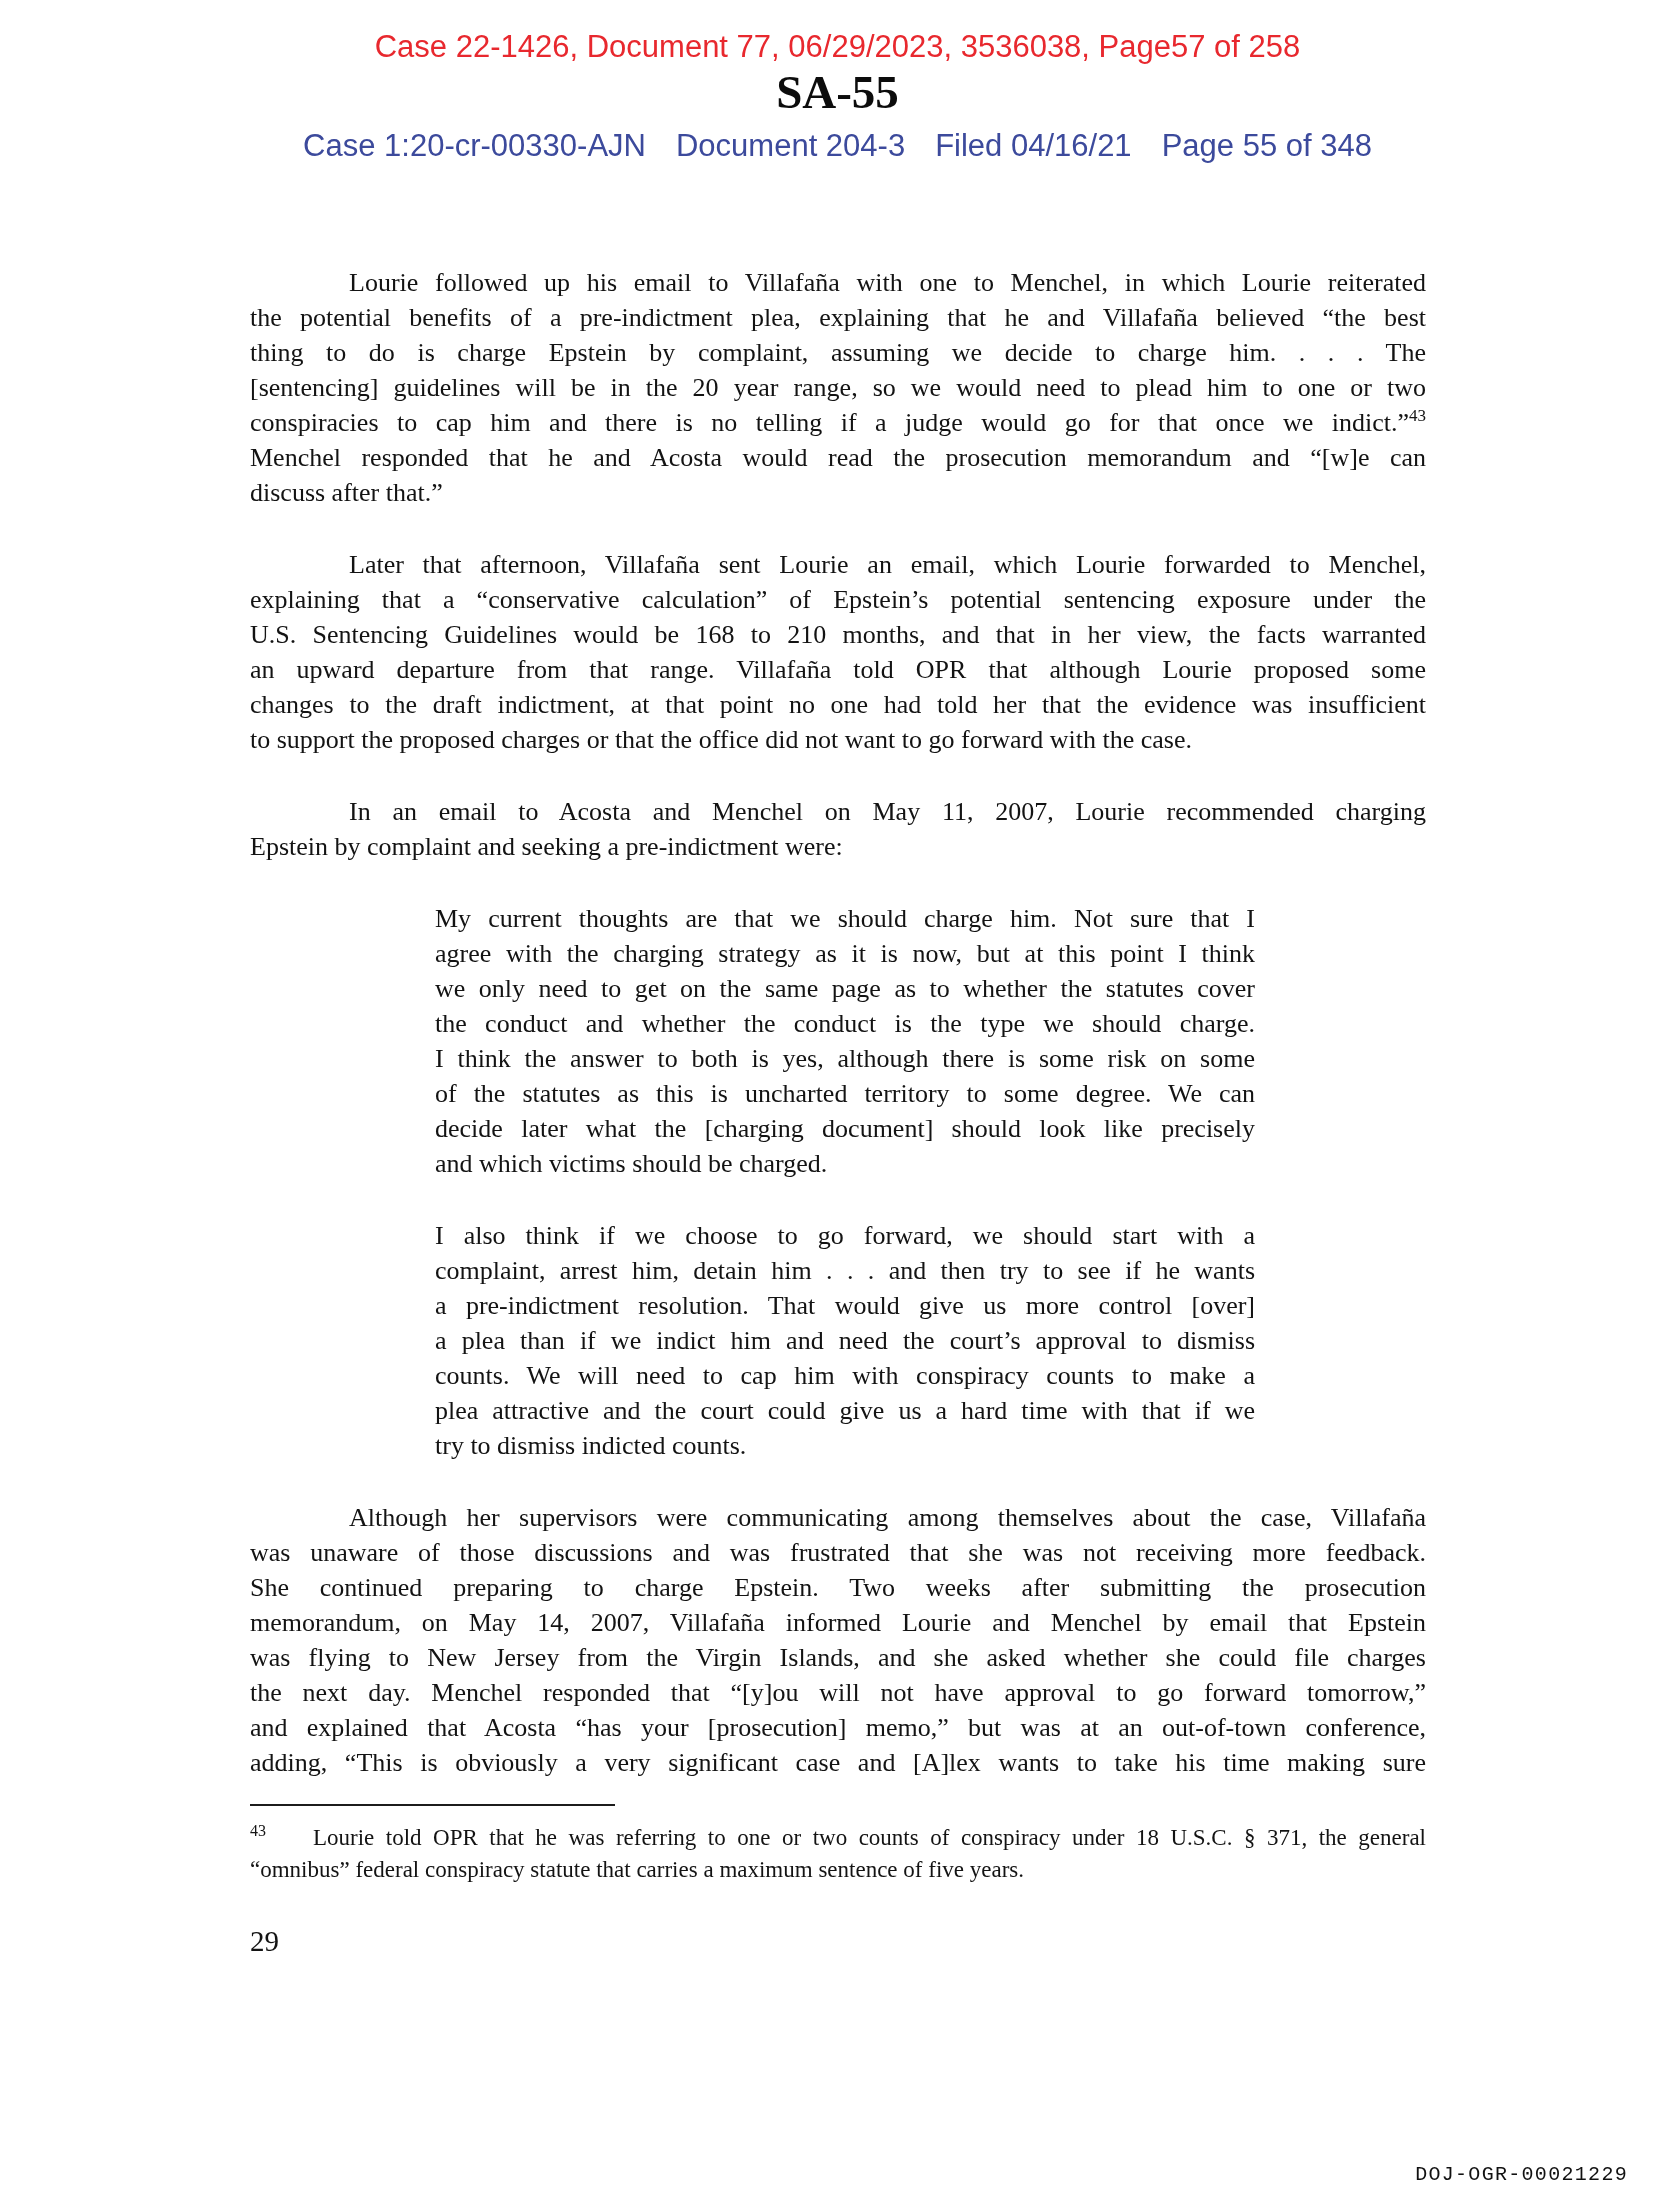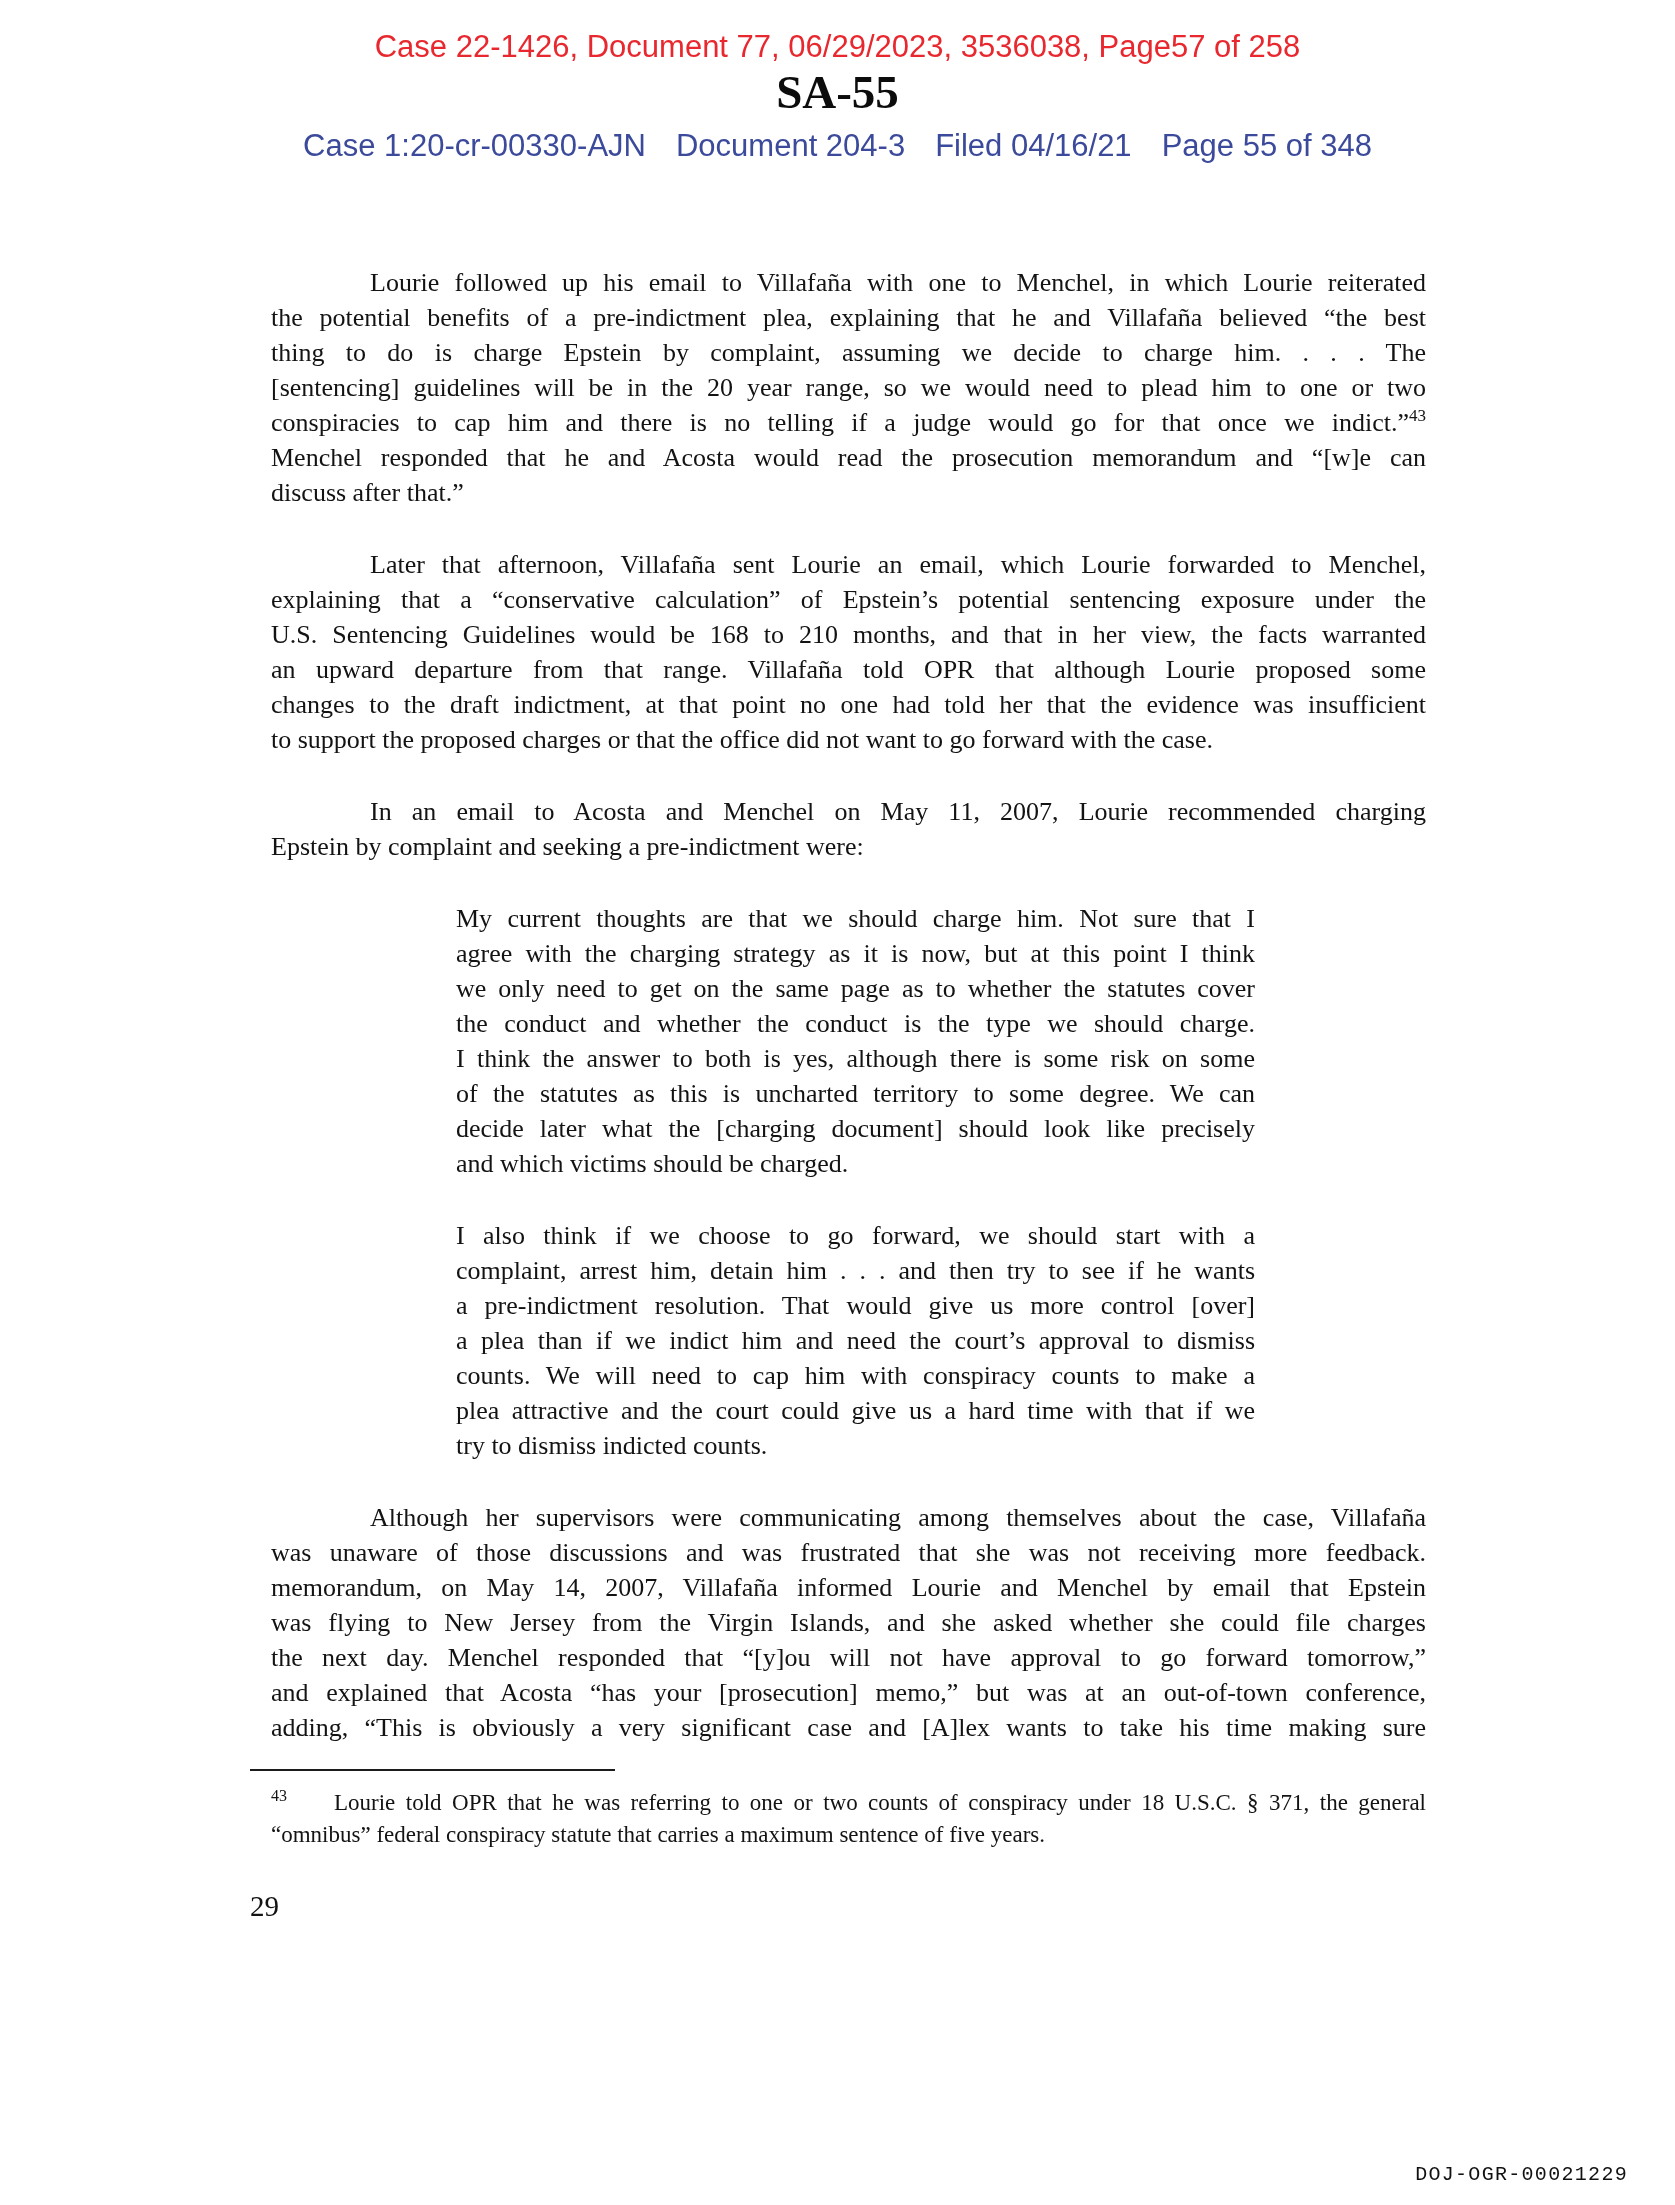--- a/index.html
+++ b/index.html
@@ -49,21 +49,21 @@
   .main {
     position: absolute;
     left: 250px;
     top: 265px;
     width: 1176px;
     font-size: 26px;
     line-height: 35px;
   }
   .para { margin: 0 0 37px 0; }
   .para.lastpara { margin-bottom: 0; }
-  .line { text-align: justify; margin-left: 21px; }
+  .line { text-align: justify; }
   .line.j { text-align-last: justify; }
   .indent { text-indent: 99px; }
   .bq { margin-left: 185px; width: 820px; }
 
   .fnref {
     font-size: 17px;
     vertical-align: super;
     line-height: 0;
   }
 
@@ -154,20 +154,21 @@
       <div class="line j">a pre-indictment resolution.  That would give us more control [over]</div>
       <div class="line j">a plea than if we indict him and need the court’s approval to dismiss</div>
       <div class="line j">counts.  We will need to cap him with conspiracy counts to make a</div>
       <div class="line j">plea attractive and the court could give us a hard time with that if we</div>
       <div class="line">try to dismiss indicted counts.</div>
     </div>
 
     <div class="para lastpara">
       <div class="line j indent">Although her supervisors were communicating among themselves about the case, Villafaña</div>
       <div class="line j">was unaware of those discussions and was frustrated that she was not receiving more feedback.</div>
+      <div class="line j">She continued preparing to charge Epstein.  Two weeks after submitting the prosecution</div>
       <div class="line j">memorandum, on May 14, 2007, Villafaña informed Lourie and Menchel by email that Epstein</div>
       <div class="line j">was flying to New Jersey from the Virgin Islands, and she asked whether she could file charges</div>
       <div class="line j">the next day.  Menchel responded that “[y]ou will not have approval to go forward tomorrow,”</div>
       <div class="line j">and explained that Acosta “has your [prosecution] memo,” but was at an out-of-town conference,</div>
       <div class="line j">adding, “This is obviously a very significant case and [A]lex wants to take his time making sure</div>
     </div>
 
     <hr class="fn-sep">
 
     <div class="footnote">

